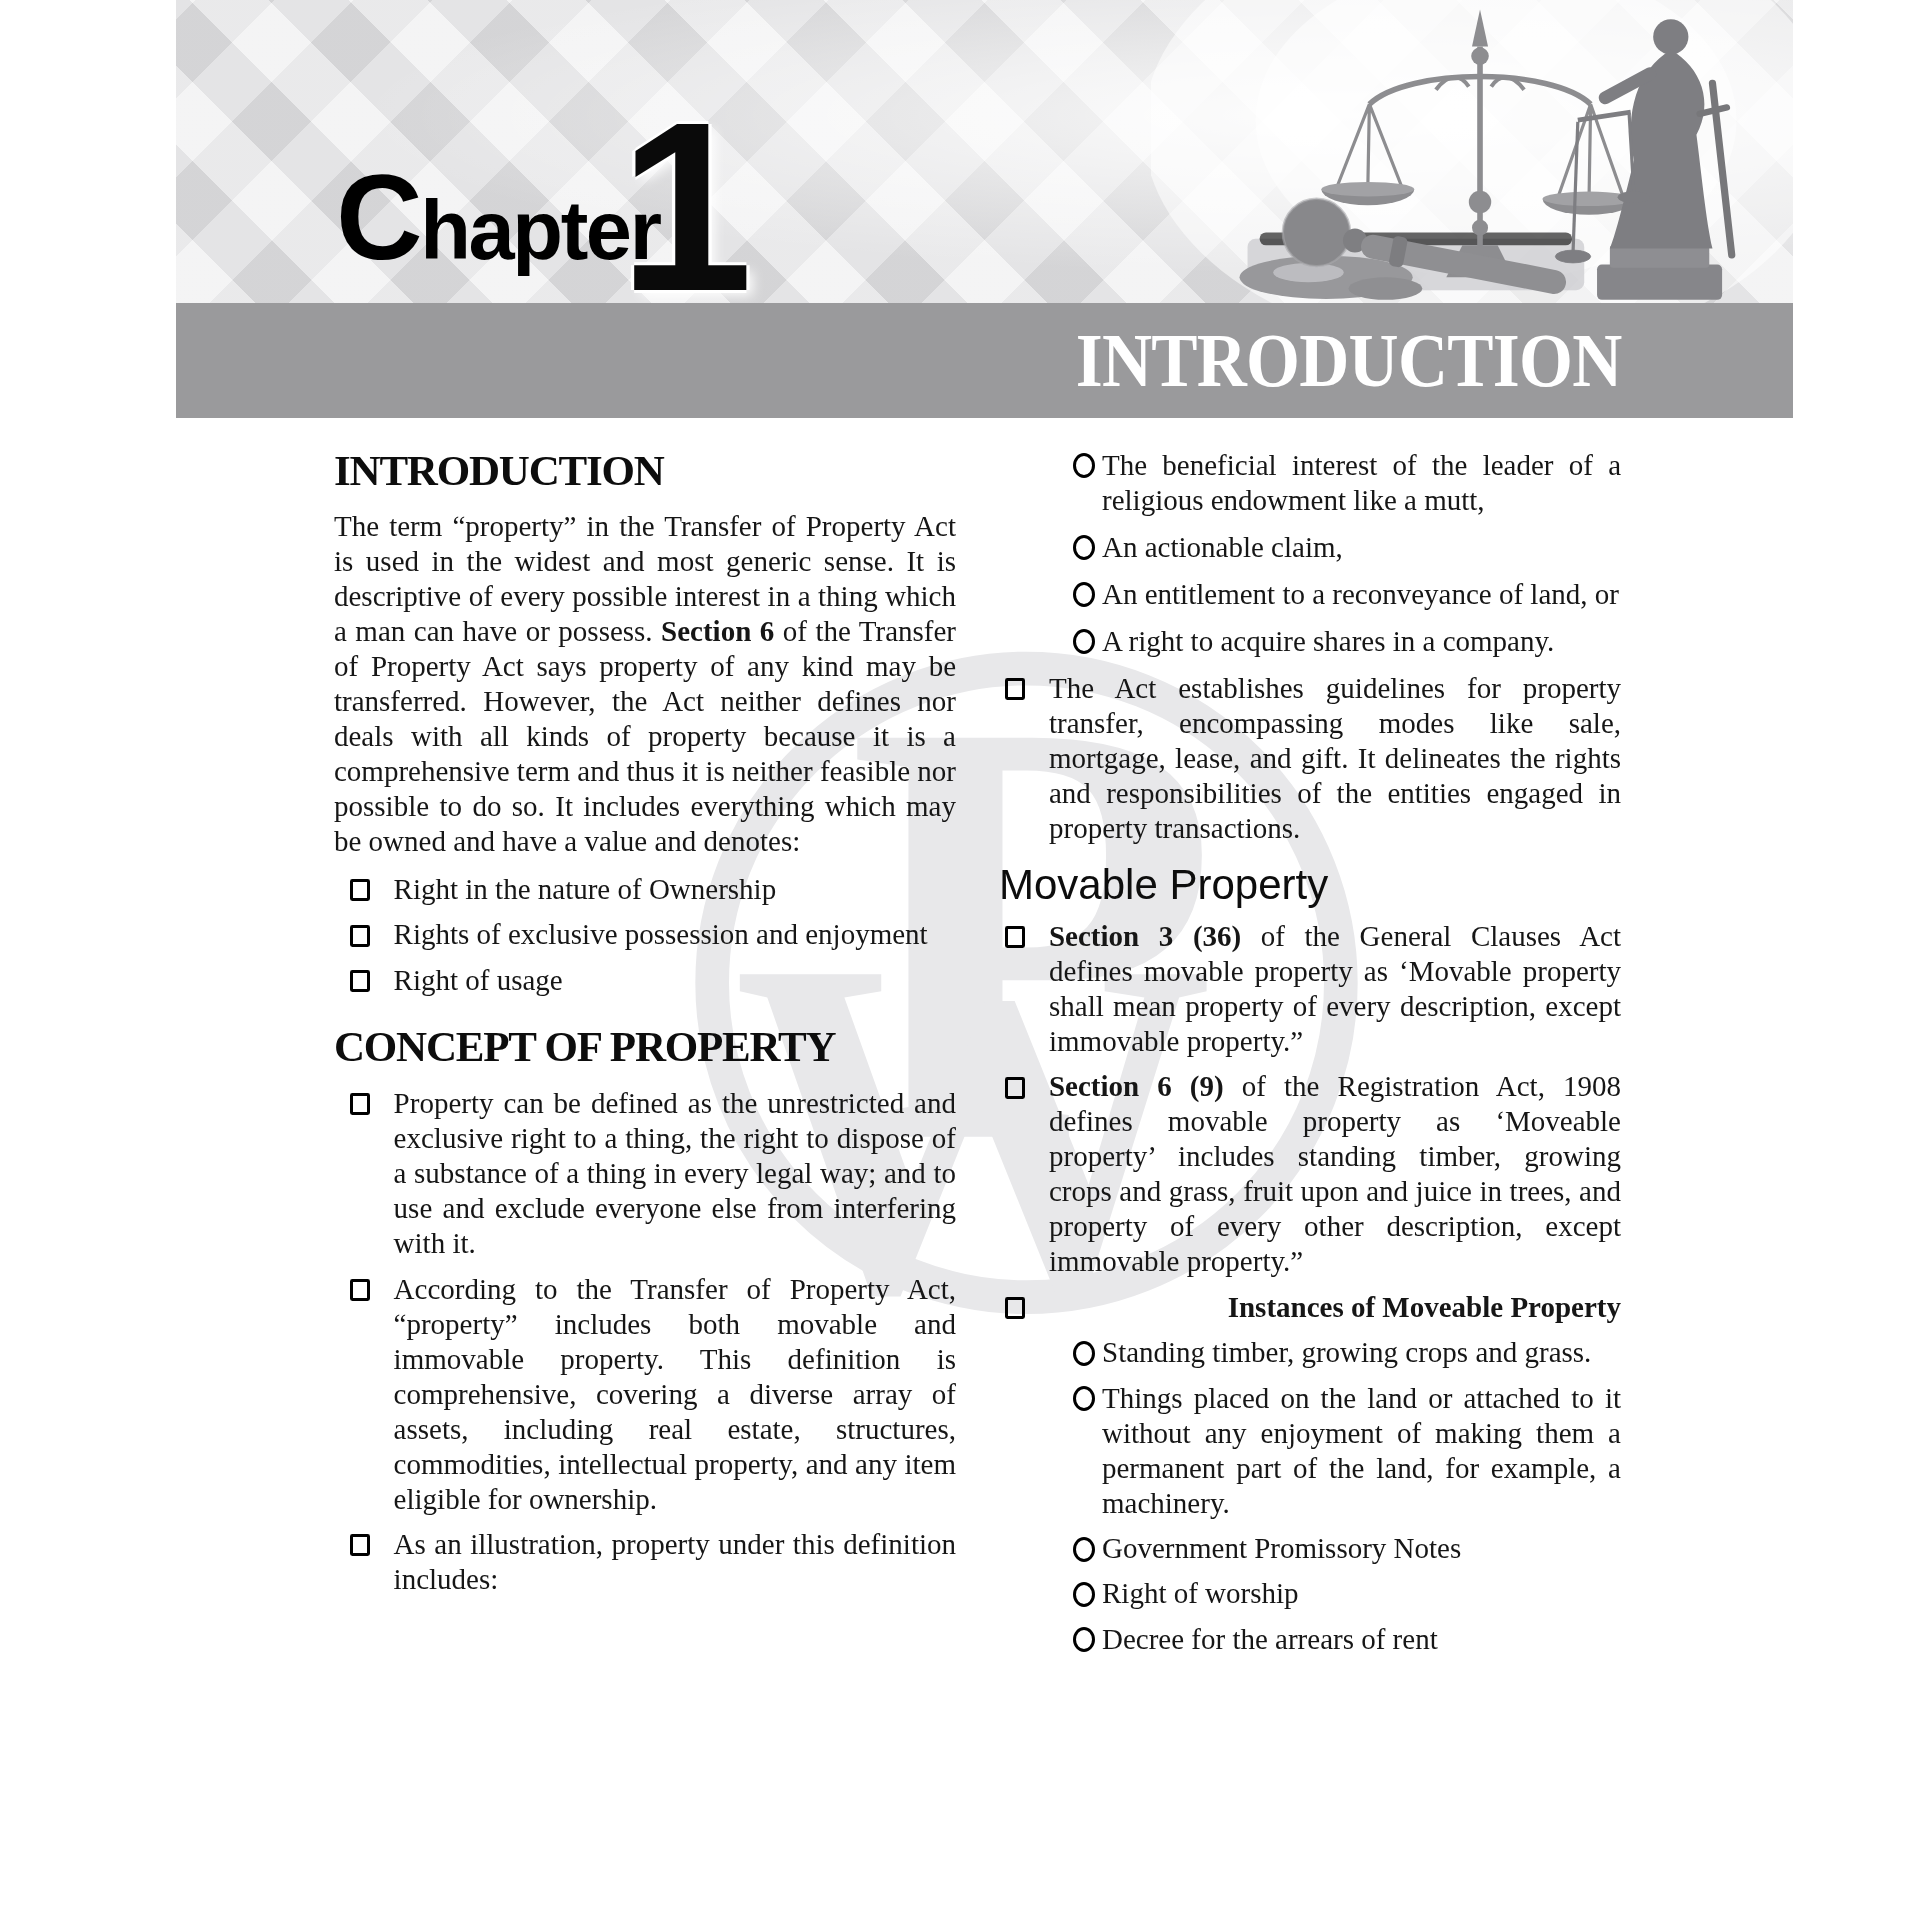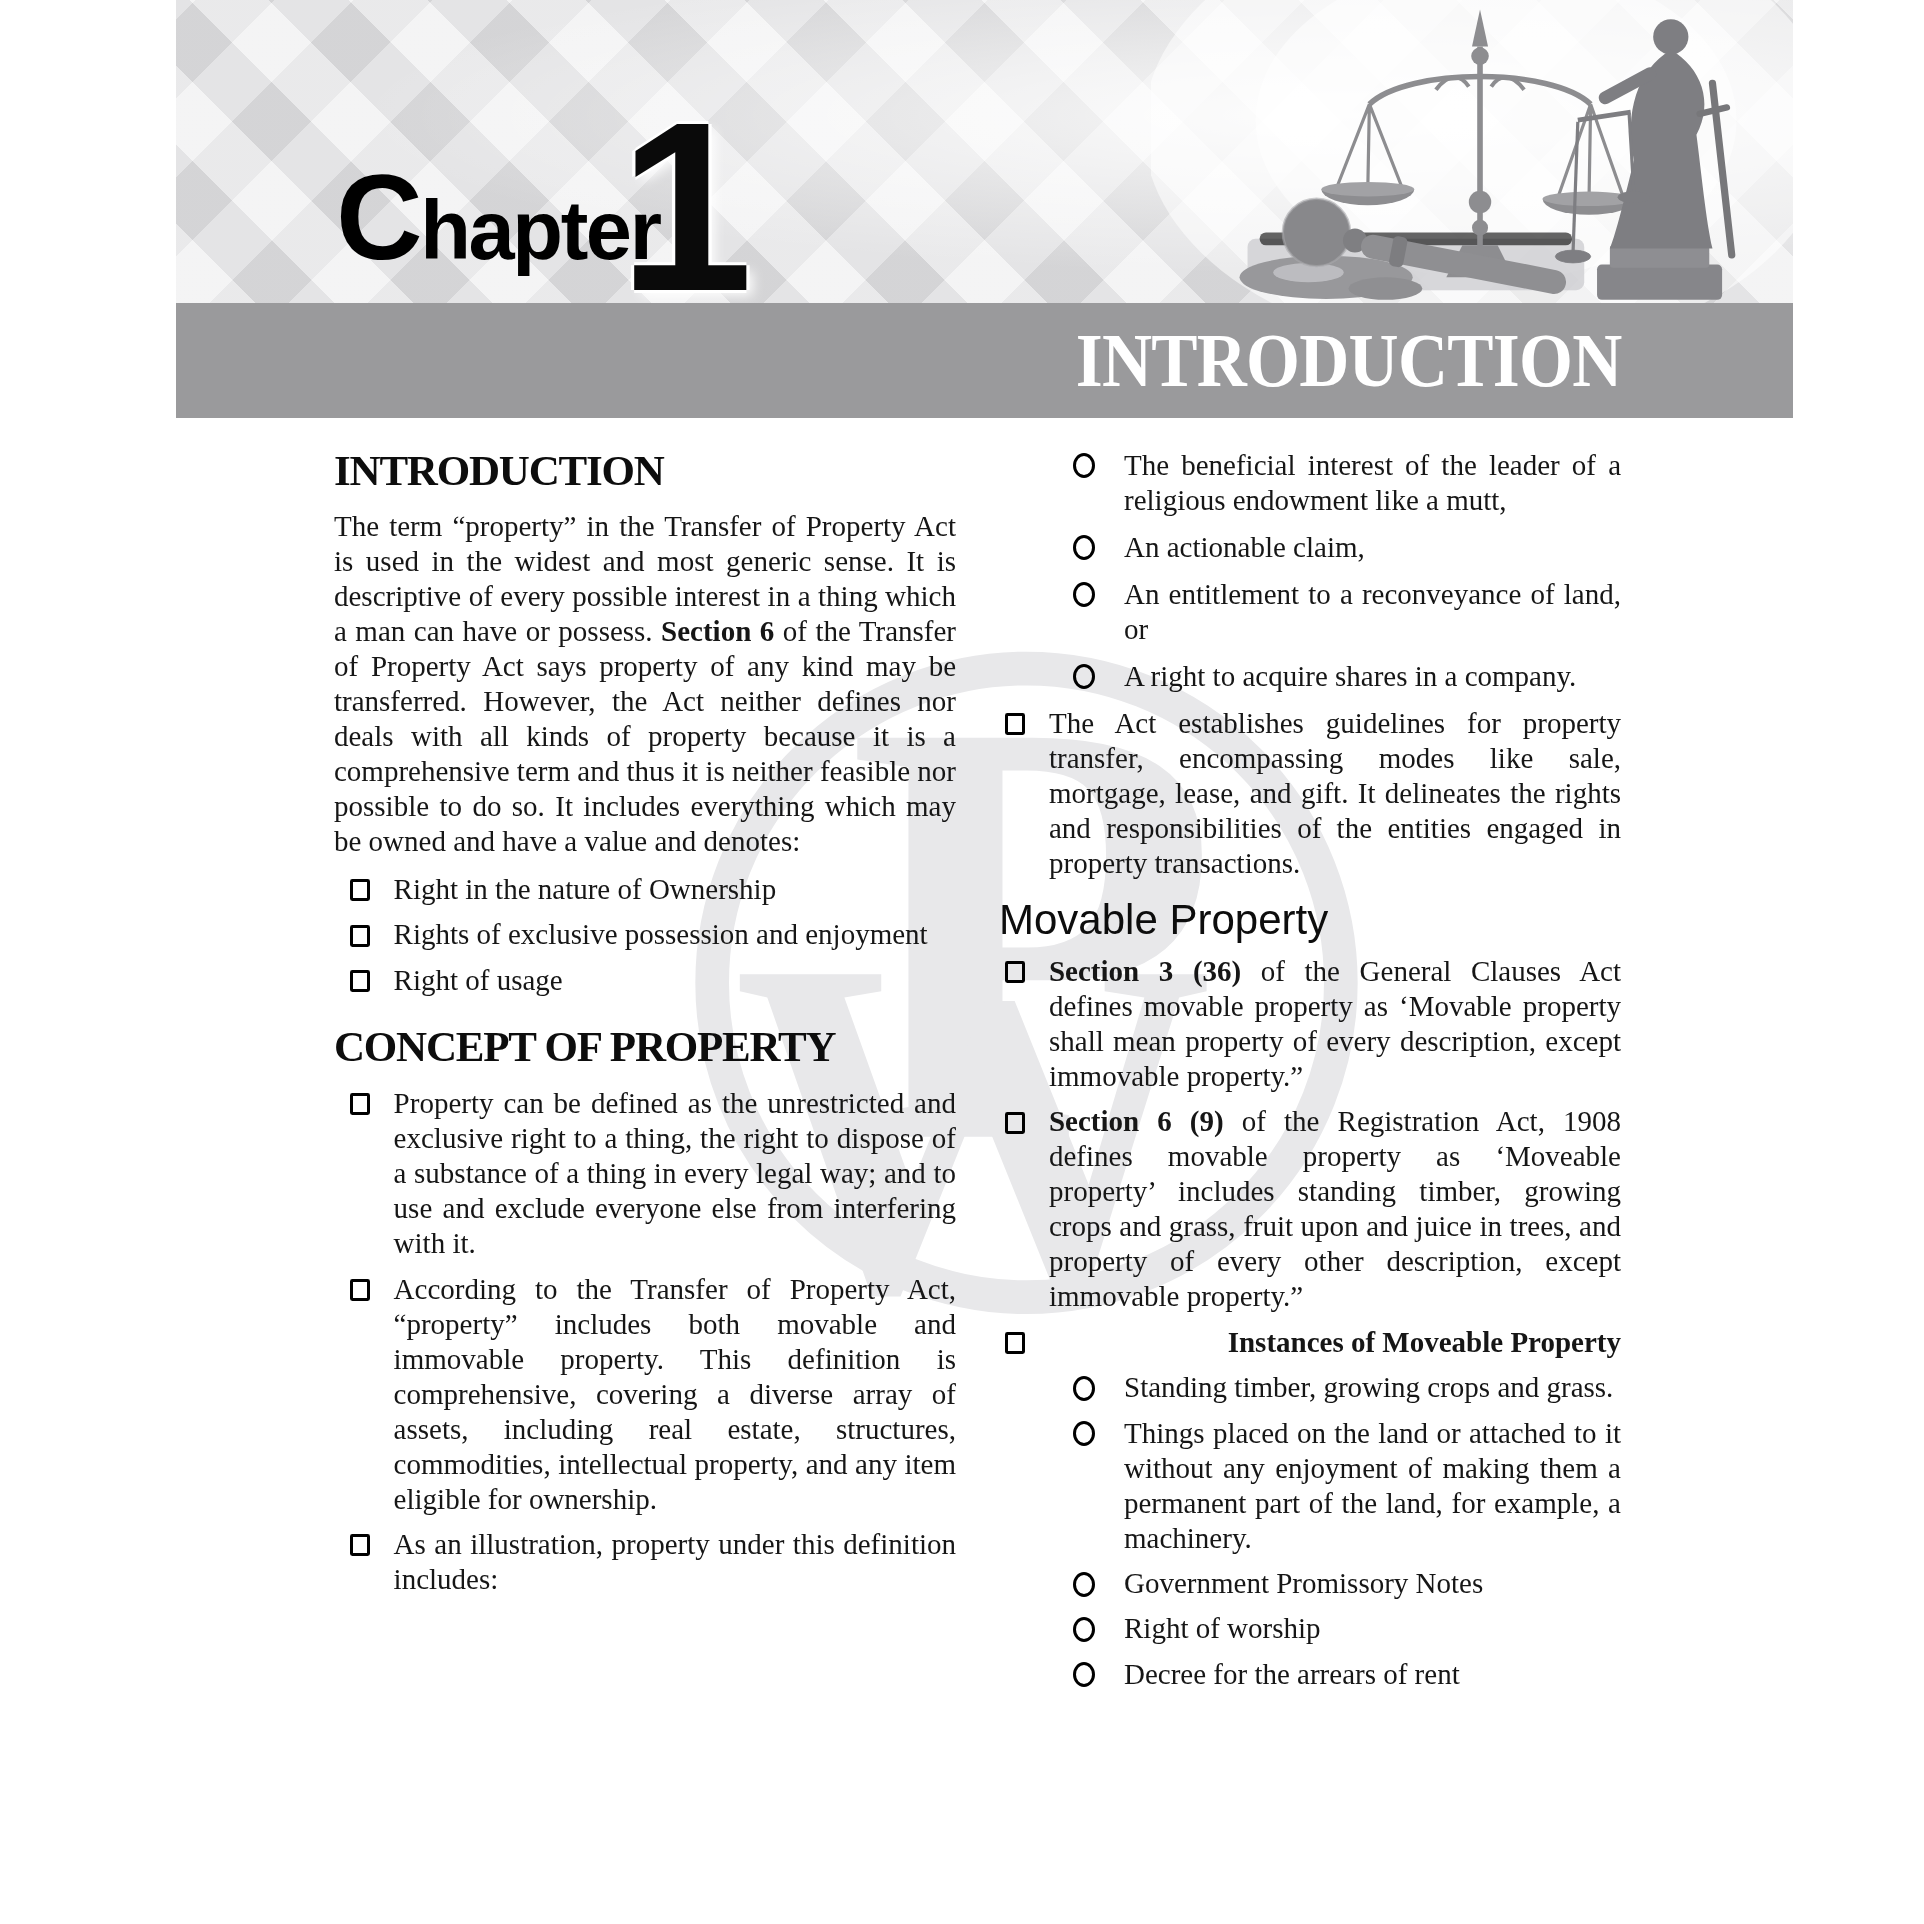--- a/index.html
+++ b/index.html
@@ -44,21 +44,21 @@
   .h-sans{font-family:"Liberation Sans",sans-serif;font-size:42px;line-height:40px;font-weight:normal;
     color:#0d0d0d;margin:19px 0 14.4px 0;}
   p.body{margin:0 0 11.2px 0;}
   .li{display:flex;align-items:flex-start;margin:0 0 10.4px 0;}
   .li .txt{flex:1 1 auto;}
   .m-sq{flex:0 0 auto;width:13.6px;height:16px;border:3.2px solid #000;border-radius:2.4px;
     margin:7.2px 0 0 16px;}
   .m-sq + .txt{margin-left:24px;}
   .m-ci{flex:0 0 auto;width:16px;height:19px;border:3.2px solid #000;border-radius:50%;
     margin:5.6px 0 0 74px;}
-  .m-ci + .txt{margin-left:29px;}
+  .m-ci + .txt{margin-left:7px;}
   .li.gap{margin-bottom:12px;}
   .bold-line{font-weight:bold;text-align:right;}
   b{font-weight:bold;}
 </style>
 </head>
 <body>
 
 <div class="page">
 
   <svg class="watermark" width="841" height="858" viewBox="0 0 1048 1070">

